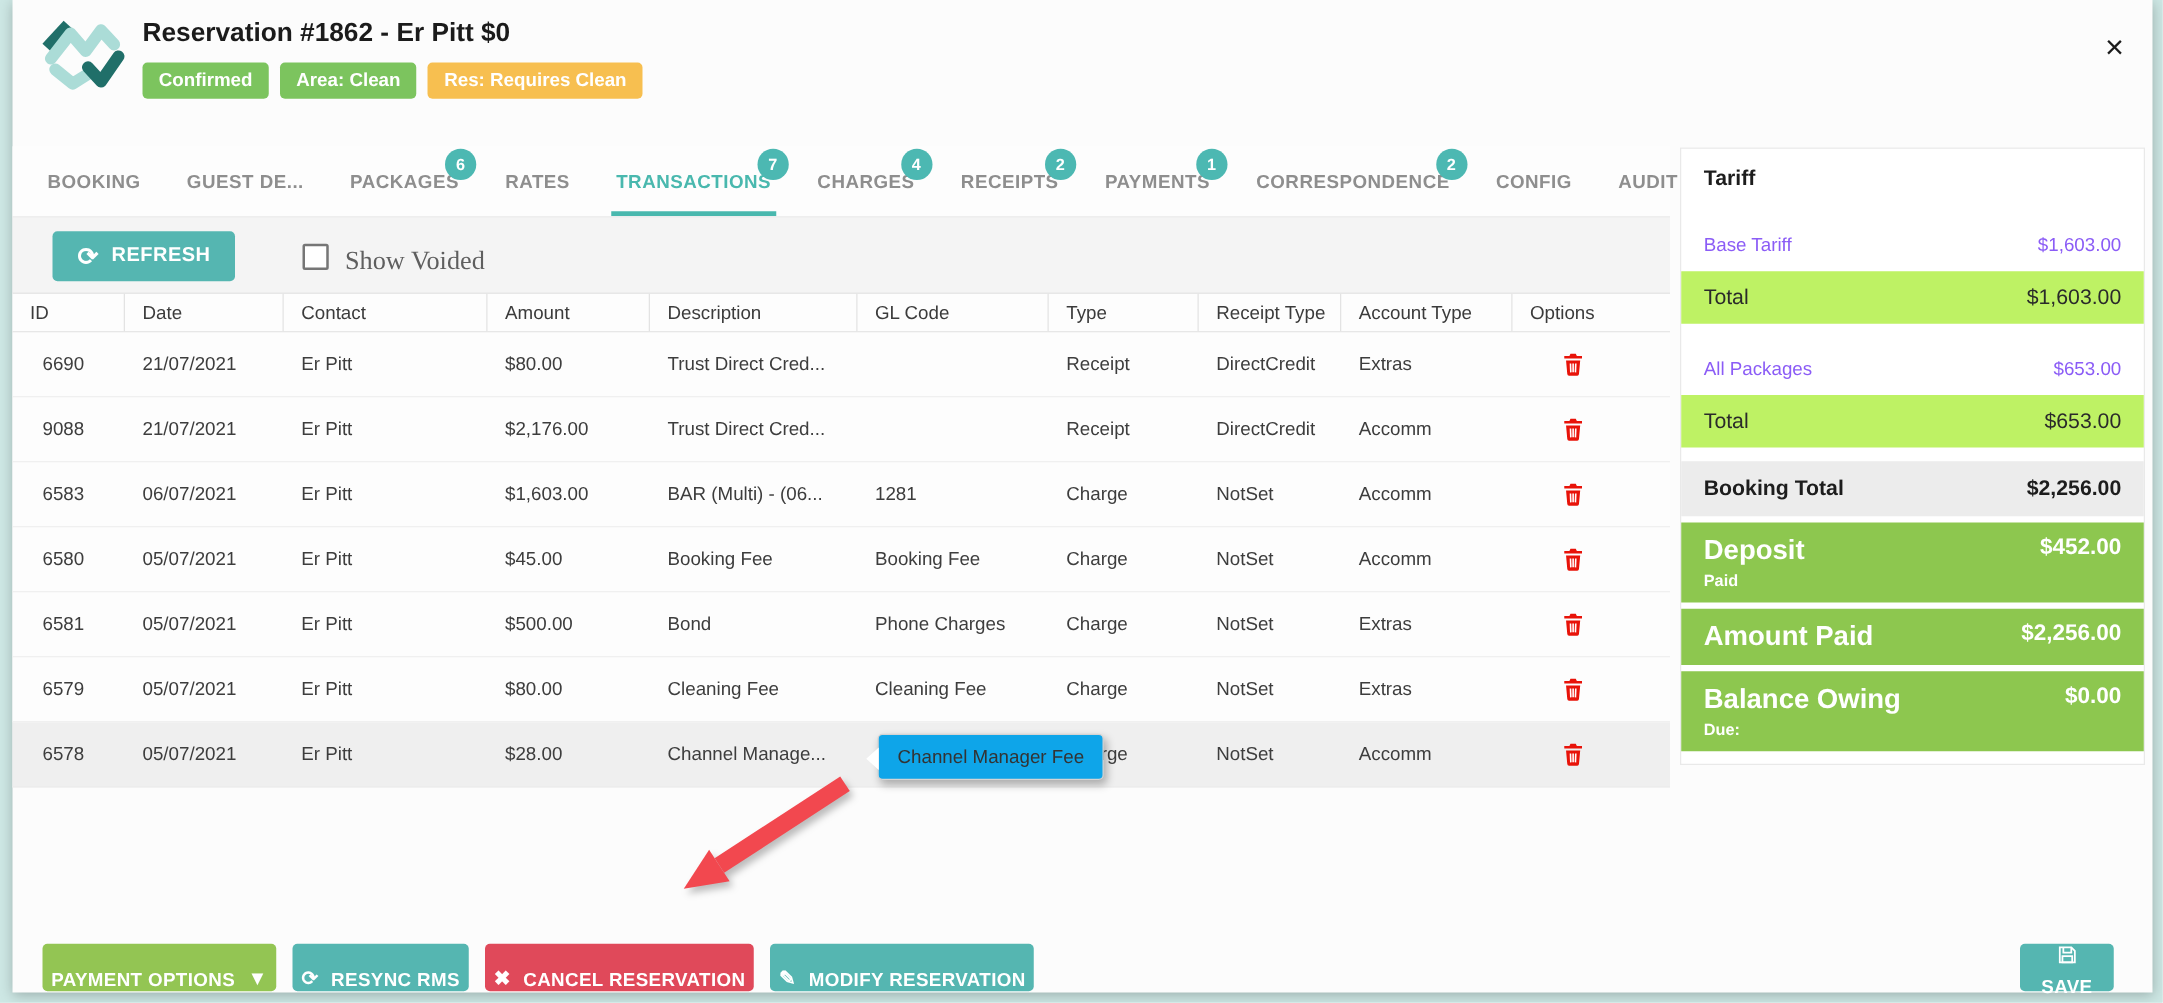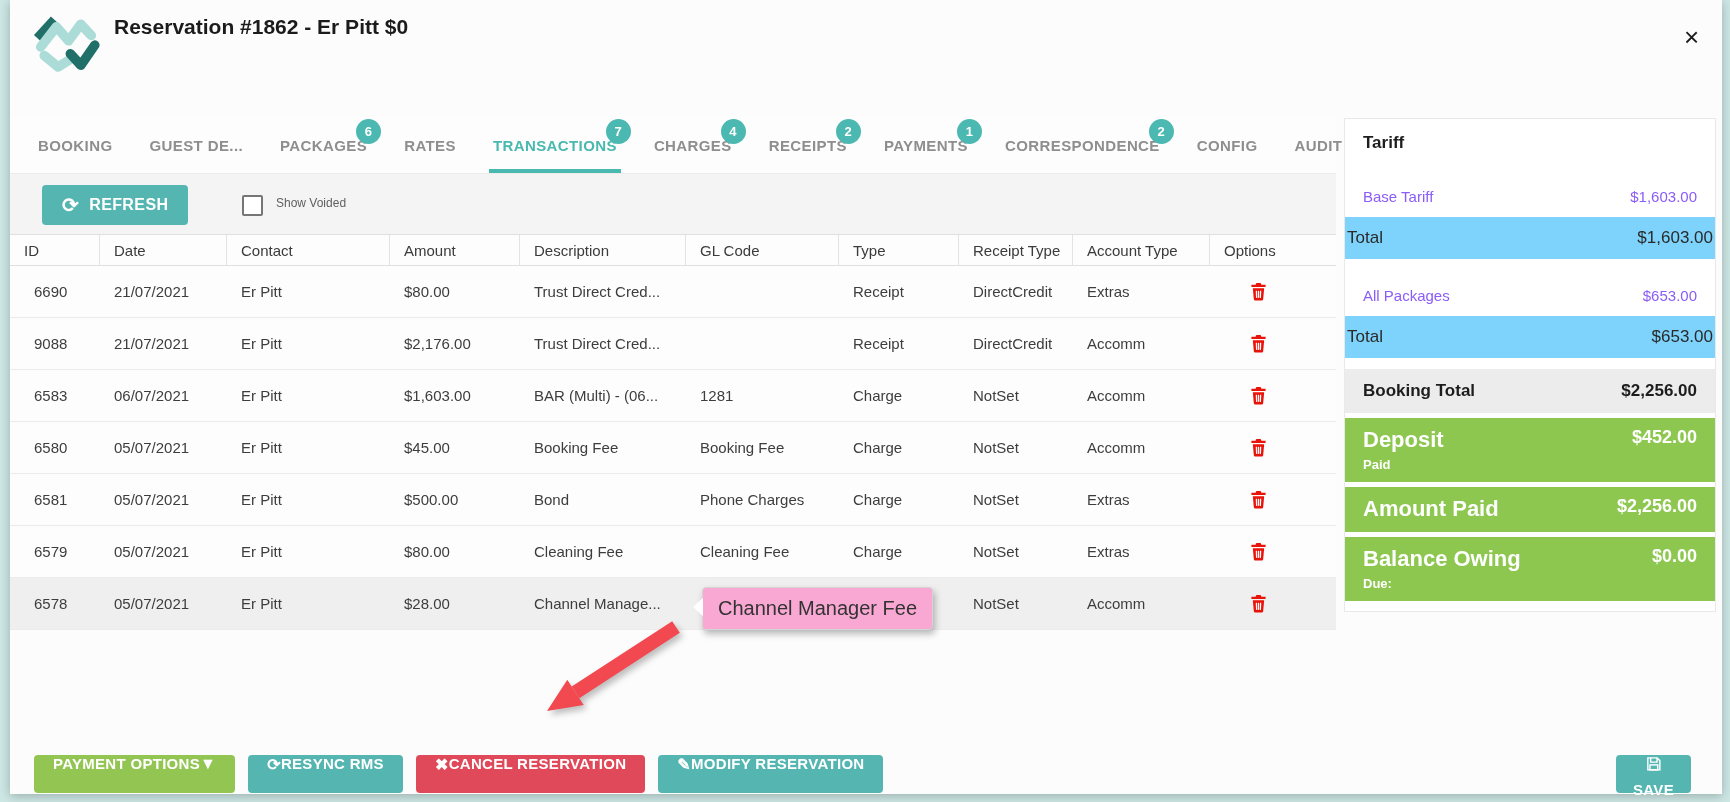--- a/index.html
+++ b/index.html
@@ -20,54 +20,54 @@
   .tab{position:relative;font-size:15px;font-weight:bold;letter-spacing:.4px;color:#8e8e8e;display:flex;align-items:center;cursor:pointer;white-space:nowrap;}
   .tab.active{color:var(--active_tab);}
   .tab-underline{position:absolute;left:-4px;right:-4px;bottom:0;height:4px;background:var(--active_tab);}
   .tab-badge{position:absolute;top:2px;right:-14px;width:25px;height:25px;border-radius:50%;background:var(--badge_teal);color:#fff;font-size:13px;font-weight:bold;display:flex;align-items:center;justify-content:center;}
 
   
   .toolbar{position:absolute;left:0;top:173px;width:1326px;height:61px;background:#f4f4f4;border-top:1px solid #ececec;box-sizing:border-box;}
   .refresh-btn{position:absolute;left:32px;top:11px;height:40px;padding:0 20px;background:var(--teal);color:#fff;border:none;border-radius:4px;font-size:16px;font-weight:bold;letter-spacing:.4px;display:flex;align-items:center;gap:10px;cursor:pointer;font-family:inherit;}
   .refresh-btn .ico{font-size:20px;font-weight:bold;}
   .checkbox{position:absolute;left:232px;top:21px;width:17px;height:17px;border:2px solid #767676;border-radius:2px;background:#fff;cursor:pointer;}
-  .voided-label{position:absolute;left:266px;top:22px;font-size:12px;color:#5f5f5f;}
+  .voided-label{position:absolute;left:266px;top:22px;font-size:21px;color:#5f5f5f;font-family:Liberation Serif, serif;}
 
   
   .table{position:absolute;left:0;top:234px;width:1326px;}
   .thead,.trow{display:grid;grid-template-columns:90px 127px 163px 130px 166px 153px 120px 114px 137px 116px;}
   .thead{height:30px;border-top:1px solid #e0e0e0;border-bottom:1px solid #e0e0e0;background:#fdfdfd;}
   .th{font-size:15px;color:#3b3b3b;padding-left:14px;border-right:1px solid #e3e3e3;display:flex;align-items:center;box-sizing:border-box;}
   .th:last-child{border-right:none;}
   .trow{height:51px;align-items:center;border-bottom:1px solid #ebebeb;background:#fdfdfd;cursor:pointer;}
   .trow.hover{background:#efefef;}
   .td{font-size:15px;color:#3d3d3d;padding-left:14px;overflow:hidden;white-space:nowrap;}
   .td.first{padding-left:24px;}
   .trash-btn{background:none;border:none;cursor:pointer;padding:0;margin-left:26px;display:flex;align-items:center;}
 
   
-  .tooltip{position:absolute;left:692px;top:587px;background:#f9a8d4;border:1px solid #d4d4d4;border-radius:4px;padding:9px 15px;font-size:20px;color:#333;box-shadow:2px 4px 7px rgba(0,0,0,.28);z-index:5;white-space:nowrap;}
+  .tooltip{position:absolute;left:692px;top:587px;background:#0ea5e9;border:1px solid #d4d4d4;border-radius:4px;padding:9px 15px;font-size:15px;color:#333;box-shadow:2px 4px 7px rgba(0,0,0,.28);z-index:5;white-space:nowrap;}
   .tooltip::before{content:"";position:absolute;left:-10px;top:10px;border-top:9px solid transparent;border-bottom:9px solid transparent;border-right:10px solid #fff;}
 
   .arrow-overlay{position:absolute;left:500px;top:598px;width:215px;height:135px;pointer-events:none;z-index:6;}
 
   
   .sidebar{position:absolute;left:1334px;top:118px;width:372px;background:#fff;border:1px solid #e9e9e9;box-sizing:border-box;padding-bottom:10px;}
   .side-title{font-size:17px;font-weight:bold;color:#1d1d1d;padding:14px 18px 7px;}
   .side-item{display:flex;justify-content:space-between;padding:7px 18px;font-size:15px;color:#8b5cf6;margin-top:21px;}
-  .side-total{display:flex;justify-content:space-between;background:#7dd3fc;padding:11px 2px;font-size:17px;color:#2a2a2a;margin-top:5px;}
+  .side-total{display:flex;justify-content:space-between;background:#bef264;padding:11px 18px;font-size:17px;color:#2a2a2a;margin-top:5px;}
   .side-booking{display:flex;justify-content:space-between;background:#ececec;padding:12px 18px;font-size:17px;color:#1d1d1d;font-weight:bold;margin-top:11px;}
   .side-green{background:var(--sidebar_green);color:#fff;margin-top:5px;padding:9px 18px 10px;display:flex;justify-content:space-between;}
   .side-green .lbl{font-size:22px;font-weight:bold;}
   .side-green .sub{font-size:13px;font-weight:bold;margin-top:4px;}
   .side-green .val{font-size:18px;font-weight:bold;}
 
   
   .footer-left{position:absolute;left:24px;top:755px;display:flex;gap:13px;z-index:4;}
-  .fbtn{height:38px;border:none;border-radius:4px;color:#fff;font-size:15px;font-weight:bold;letter-spacing:.3px;padding:0 19px;display:flex;align-items:flex-start;cursor:pointer;font-family:inherit;}
+  .fbtn{height:38px;border:none;border-radius:4px;color:#fff;font-size:15px;font-weight:bold;letter-spacing:.3px;padding:0 7px;display:flex;align-items:flex-end;gap:10px;cursor:pointer;font-family:inherit;}
   .fbtn .ico{font-size:16px;}
   .fbtn.green{background:var(--green);}
   .fbtn.teal{background:var(--teal);}
   .fbtn.red{background:var(--red);}
   .save-btn{position:absolute;left:1606px;top:755px;height:38px;background:var(--teal);border:none;border-radius:4px;color:#fff;font-size:15px;font-weight:bold;letter-spacing:.3px;padding:0 17px;display:flex;align-items:center;gap:9px;cursor:pointer;font-family:inherit;z-index:4;flex-direction:column;}
 </style>
 </head>
 <body>
 
 <div class="page">
@@ -75,20 +75,25 @@
 
     <div class="logo">
       <svg width="68" height="68" viewBox="0 0 78 78" fill="none">
         <polyline points="10,26 22,13" stroke="#206f69" stroke-width="11" stroke-linecap="square"></polyline>
         <polyline points="10,40 28,17 42,33 56,14 68,27" stroke="#abdcd7" stroke-width="11" fill="none" stroke-linejoin="round" stroke-linecap="round"></polyline>
         <polyline points="14,50 30,63 46,53" stroke="#abdcd7" stroke-width="11" fill="none" stroke-linejoin="round" stroke-linecap="round"></polyline>
         <polyline points="44,48 56,61 72,38" stroke="#206f69" stroke-width="11" fill="none" stroke-linejoin="round" stroke-linecap="round"></polyline>
       </svg>
     </div>
     <div class="title">Reservation #1862 - Er Pitt $0</div>
+    <div class="badges">
+        <span class="badge green">Confirmed</span>
+        <span class="badge green">Area: Clean</span>
+        <span class="badge orange">Res: Requires Clean</span>
+      </div>
     <button class="close">×</button>
 
     <div class="tabbar">
         <div class="tab">
           <span class="tab-label">BOOKING</span>
         </div>
         <div class="tab">
           <span class="tab-label">GUEST DE...</span>
         </div>
         <div class="tab">

